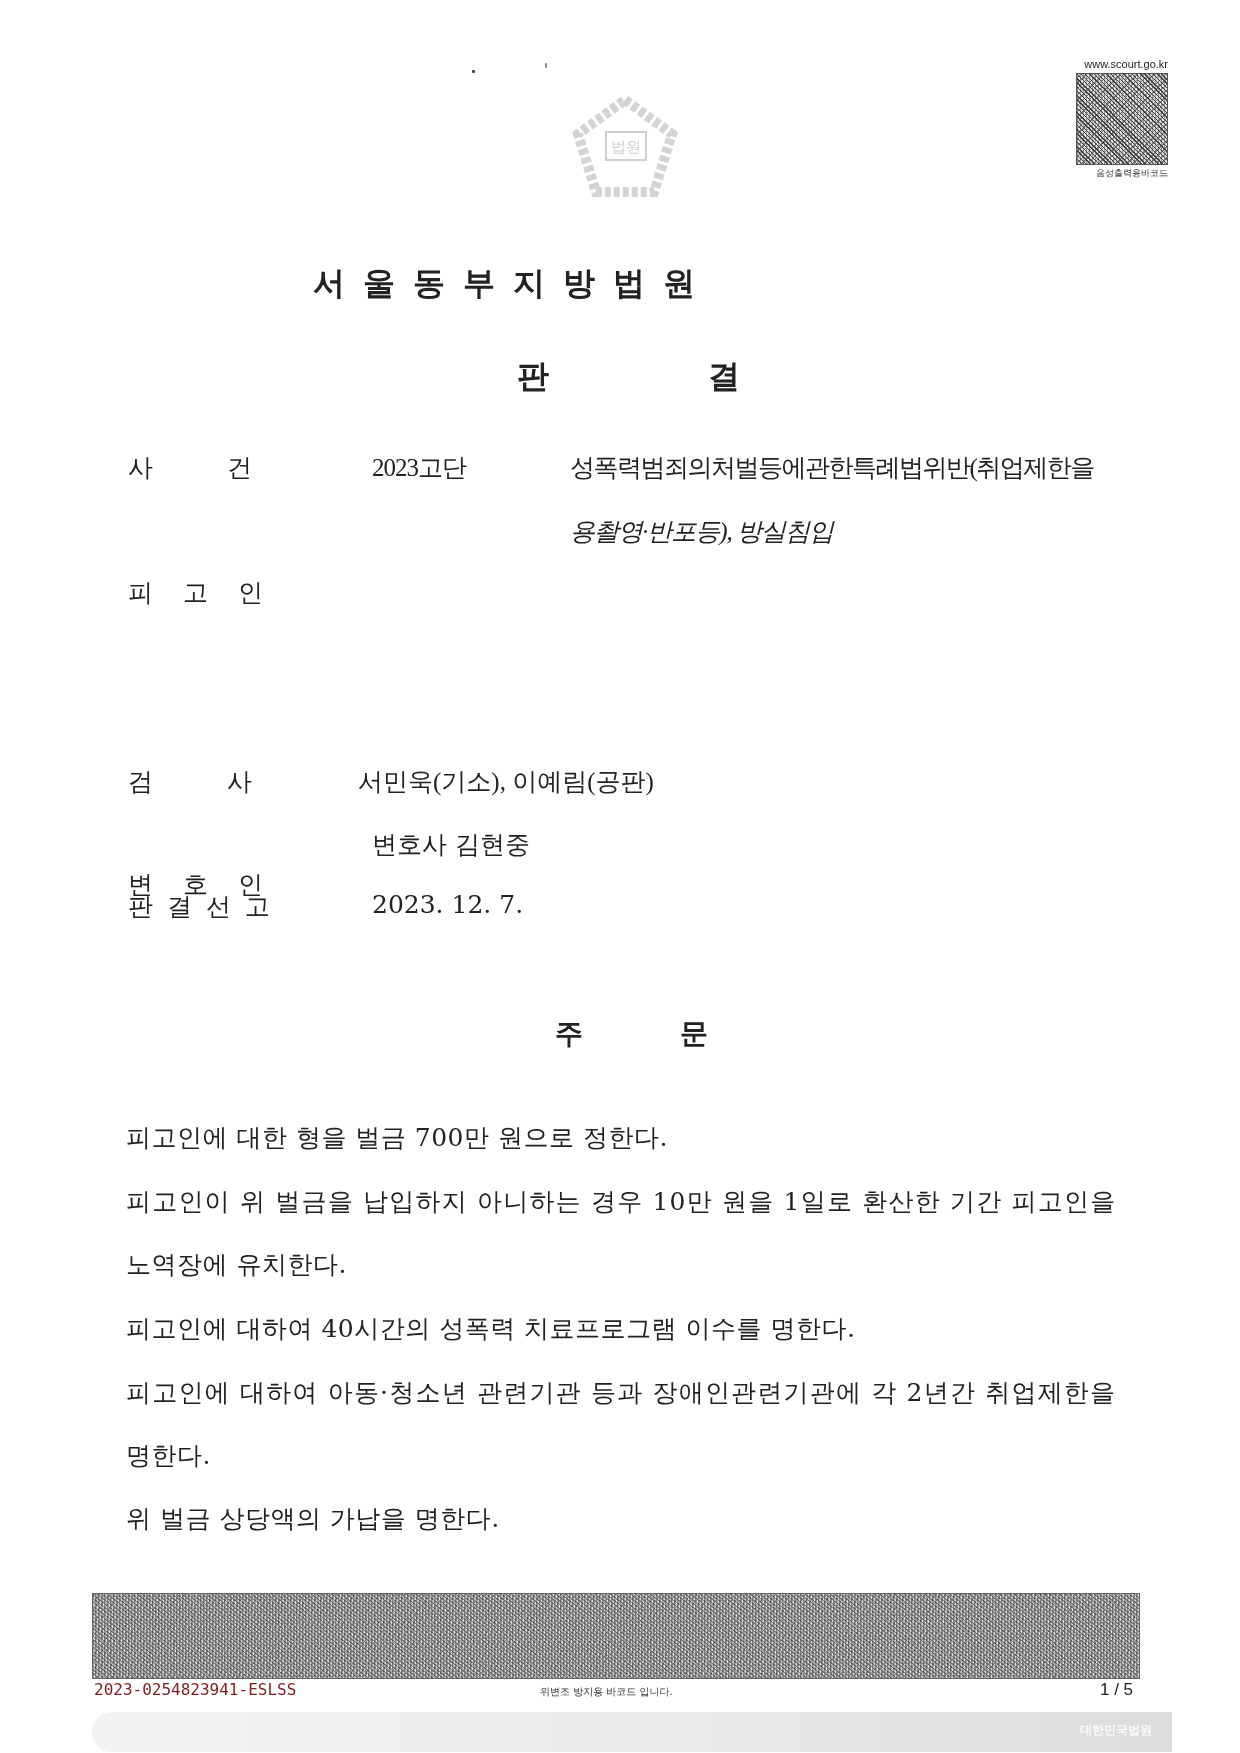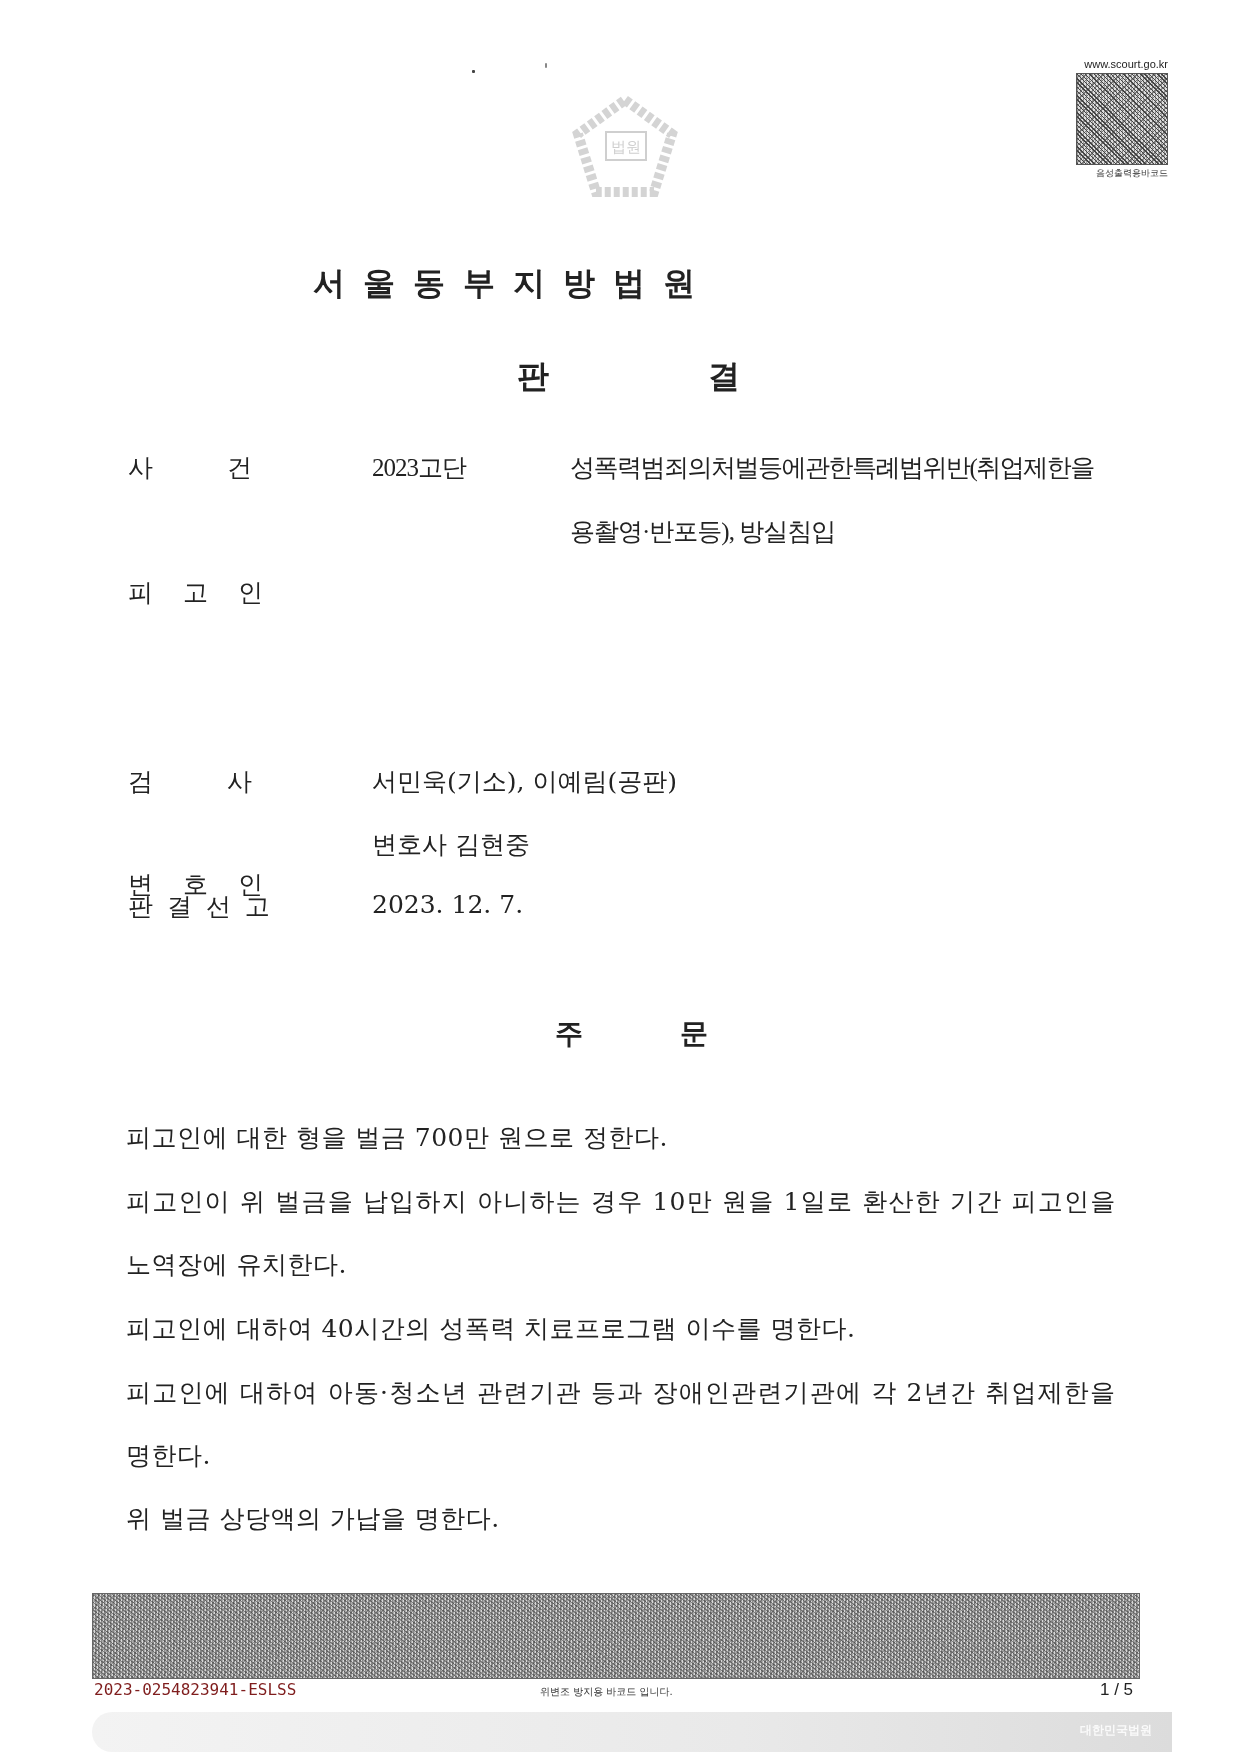--- a/index.html
+++ b/index.html
@@ -83,34 +83,34 @@
 <div class="abs doc-type" style="left:708px;">결</div>
 
 <div>
 
   <div class="abs label" style="top:451px;">
     <span>사</span>
     <span style="margin-left:66px;">건</span>
   </div>
   <div class="abs val" style="left:372px;top:451px;font-family:'Liberation Serif',serif;letter-spacing:-1px;">2023고단</div>
   <div class="abs val" style="left:570px;top:451px;letter-spacing:-1.5px;font-family:'Liberation Serif',serif;">성폭력범죄의처벌등에관한특례법위반(취업제한을</div>
-  <div class="abs val" style="left:570px;top:515px;letter-spacing:-1px;font-family:'Liberation Serif',serif;">용촬영·반포등), 방실침입</div>
+  <div class="abs val" style="left:570px;top:515px;letter-spacing:-1px;font-family:'Liberation Serif',serif;font-style:italic;">용촬영·반포등), 방실침입</div>
 
   <div class="abs label" style="top:576px;">
     <span>피</span>
     <span style="margin-left:22px;">고</span>
     <span style="margin-left:22px;">인</span>
   </div>
   <div class="abs val" style="left:372px;top:576px;"></div>
 
   <div class="abs label" style="top:765px;">
     <span>검</span>
     <span style="margin-left:66px;">사</span>
   </div>
-  <div class="abs val" style="left:372px;top:765px;">서민욱(기소), 이예림(공판)</div>
+  <div class="abs val" style="left:358px;top:765px;font-family:Liberation Serif, serif;">서민욱(기소), 이예림(공판)</div>
 
   <div class="abs label" style="top:868px;">
     <span>변</span>
     <span style="margin-left:22px;">호</span>
     <span style="margin-left:22px;">인</span>
   </div>
   <div class="abs val" style="left:372px;top:828px;">변호사 김현중</div>
 
   <div class="abs label" style="top:890px;">
     <span>판</span>

